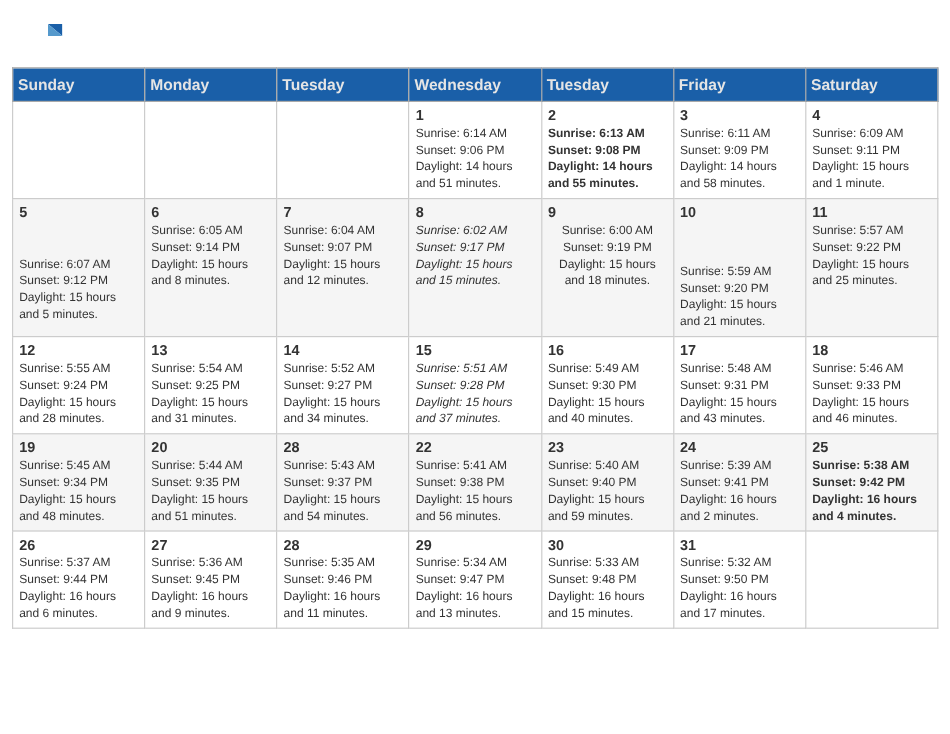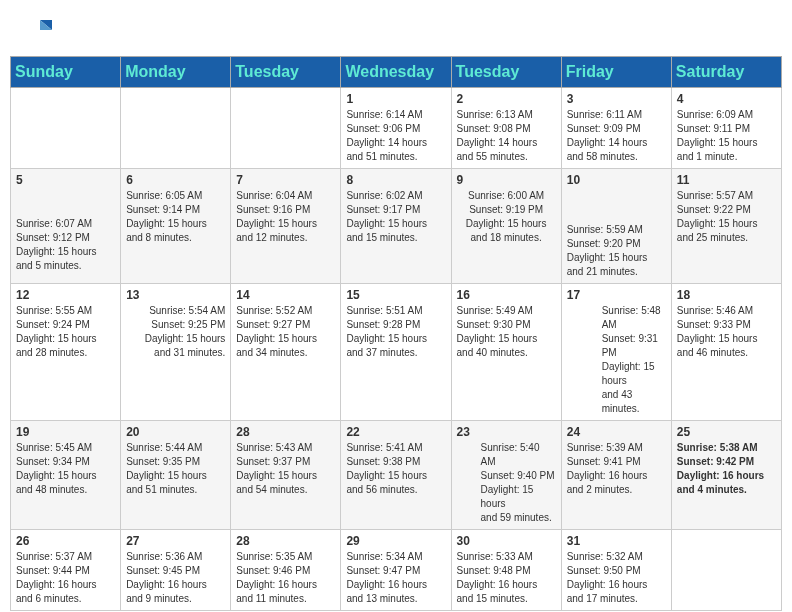--- a/index.html
+++ b/index.html
@@ -47,22 +47,22 @@
       width: 100%;
       border-collapse: collapse;
       margin: 0 0 0 0;
       padding: 0 8px;
     }
     .calendar-wrap {
       padding: 0 10px 10px 10px;
     }
     .calendar th {
       background: #1a5fa8;
-      color: #5eead4;
-      font-size: 16px;
+      color: #e5e5e5;
+      font-size: 13px;
       font-weight: bold;
       padding: 6px 4px;
       text-align: left;
       border: 1px solid #aaa;
     }
     .calendar td {
       vertical-align: top;
       border: 1px solid #ccc;
       padding: 4px 5px;
       font-size: 10.5px;
@@ -129,21 +129,21 @@
           <td class="empty-cell"></td>
           <td>
             <span class="day-num">1</span>
             <div class="day-info" style="white-space: pre-line;">Sunrise: 6:14 AM
 Sunset: 9:06 PM
 Daylight: 14 hours
 and 51 minutes.</div>
           </td>
           <td>
             <span class="day-num">2</span>
-            <div class="day-info" style="white-space: pre-line;">Sunrise: 6:13 AM
+            <div class="day-info" style="white-space: pre-line; font-weight: bold;">Sunrise: 6:13 AM
 Sunset: 9:08 PM
 Daylight: 14 hours
 and 55 minutes.</div>
           </td>
           <td>
             <span class="day-num">3</span>
             <div class="day-info" style="white-space: pre-line;">Sunrise: 6:11 AM
 Sunset: 9:09 PM
 Daylight: 14 hours
 and 58 minutes.</div>
@@ -167,27 +167,27 @@
           <td>
             <span class="day-num">6</span>
             <div class="day-info" style="white-space: pre-line;">Sunrise: 6:05 AM
 Sunset: 9:14 PM
 Daylight: 15 hours
 and 8 minutes.</div>
           </td>
           <td>
             <span class="day-num">7</span>
             <div class="day-info" style="white-space: pre-line;">Sunrise: 6:04 AM
-Sunset: 9:16 PM
+Sunset: 9:07 PM
 Daylight: 15 hours
 and 12 minutes.</div>
           </td>
           <td>
             <span class="day-num">8</span>
-            <div class="day-info" style="white-space: pre-line;">Sunrise: 6:02 AM
+            <div class="day-info" style="white-space: pre-line; font-style: italic;">Sunrise: 6:02 AM
 Sunset: 9:17 PM
 Daylight: 15 hours
 and 15 minutes.</div>
           </td>
           <td>
             <span class="day-num">9</span>
             <div class="day-info" style="white-space: pre-line; text-align: center;">Sunrise: 6:00 AM
 Sunset: 9:19 PM
 Daylight: 15 hours
 and 18 minutes.</div>
@@ -210,49 +210,49 @@
         <tr>
           <td>
             <span class="day-num">12</span>
             <div class="day-info" style="white-space: pre-line;">Sunrise: 5:55 AM
 Sunset: 9:24 PM
 Daylight: 15 hours
 and 28 minutes.</div>
           </td>
           <td>
             <span class="day-num">13</span>
-            <div class="day-info" style="white-space: pre-line; text-align: right;">Sunrise: 5:54 AM
+            <div class="day-info" style="white-space: pre-line;">Sunrise: 5:54 AM
 Sunset: 9:25 PM
 Daylight: 15 hours
 and 31 minutes.</div>
           </td>
           <td>
             <span class="day-num">14</span>
             <div class="day-info" style="white-space: pre-line;">Sunrise: 5:52 AM
 Sunset: 9:27 PM
 Daylight: 15 hours
 and 34 minutes.</div>
           </td>
           <td>
             <span class="day-num">15</span>
-            <div class="day-info" style="white-space: pre-line;">Sunrise: 5:51 AM
+            <div class="day-info" style="white-space: pre-line; font-style: italic;">Sunrise: 5:51 AM
 Sunset: 9:28 PM
 Daylight: 15 hours
 and 37 minutes.</div>
           </td>
           <td>
             <span class="day-num">16</span>
             <div class="day-info" style="white-space: pre-line;">Sunrise: 5:49 AM
 Sunset: 9:30 PM
 Daylight: 15 hours
 and 40 minutes.</div>
           </td>
           <td>
             <span class="day-num">17</span>
-            <div class="day-info" style="white-space: pre-line; margin-left: 35px;">Sunrise: 5:48 AM
+            <div class="day-info" style="white-space: pre-line;">Sunrise: 5:48 AM
 Sunset: 9:31 PM
 Daylight: 15 hours
 and 43 minutes.</div>
           </td>
           <td>
             <span class="day-num">18</span>
             <div class="day-info" style="white-space: pre-line;">Sunrise: 5:46 AM
 Sunset: 9:33 PM
 Daylight: 15 hours
 and 46 minutes.</div>
@@ -282,21 +282,21 @@
           </td>
           <td>
             <span class="day-num">22</span>
             <div class="day-info" style="white-space: pre-line;">Sunrise: 5:41 AM
 Sunset: 9:38 PM
 Daylight: 15 hours
 and 56 minutes.</div>
           </td>
           <td>
             <span class="day-num">23</span>
-            <div class="day-info" style="white-space: pre-line; margin-left: 24px;">Sunrise: 5:40 AM
+            <div class="day-info" style="white-space: pre-line;">Sunrise: 5:40 AM
 Sunset: 9:40 PM
 Daylight: 15 hours
 and 59 minutes.</div>
           </td>
           <td>
             <span class="day-num">24</span>
             <div class="day-info" style="white-space: pre-line;">Sunrise: 5:39 AM
 Sunset: 9:41 PM
 Daylight: 16 hours
 and 2 minutes.</div>

